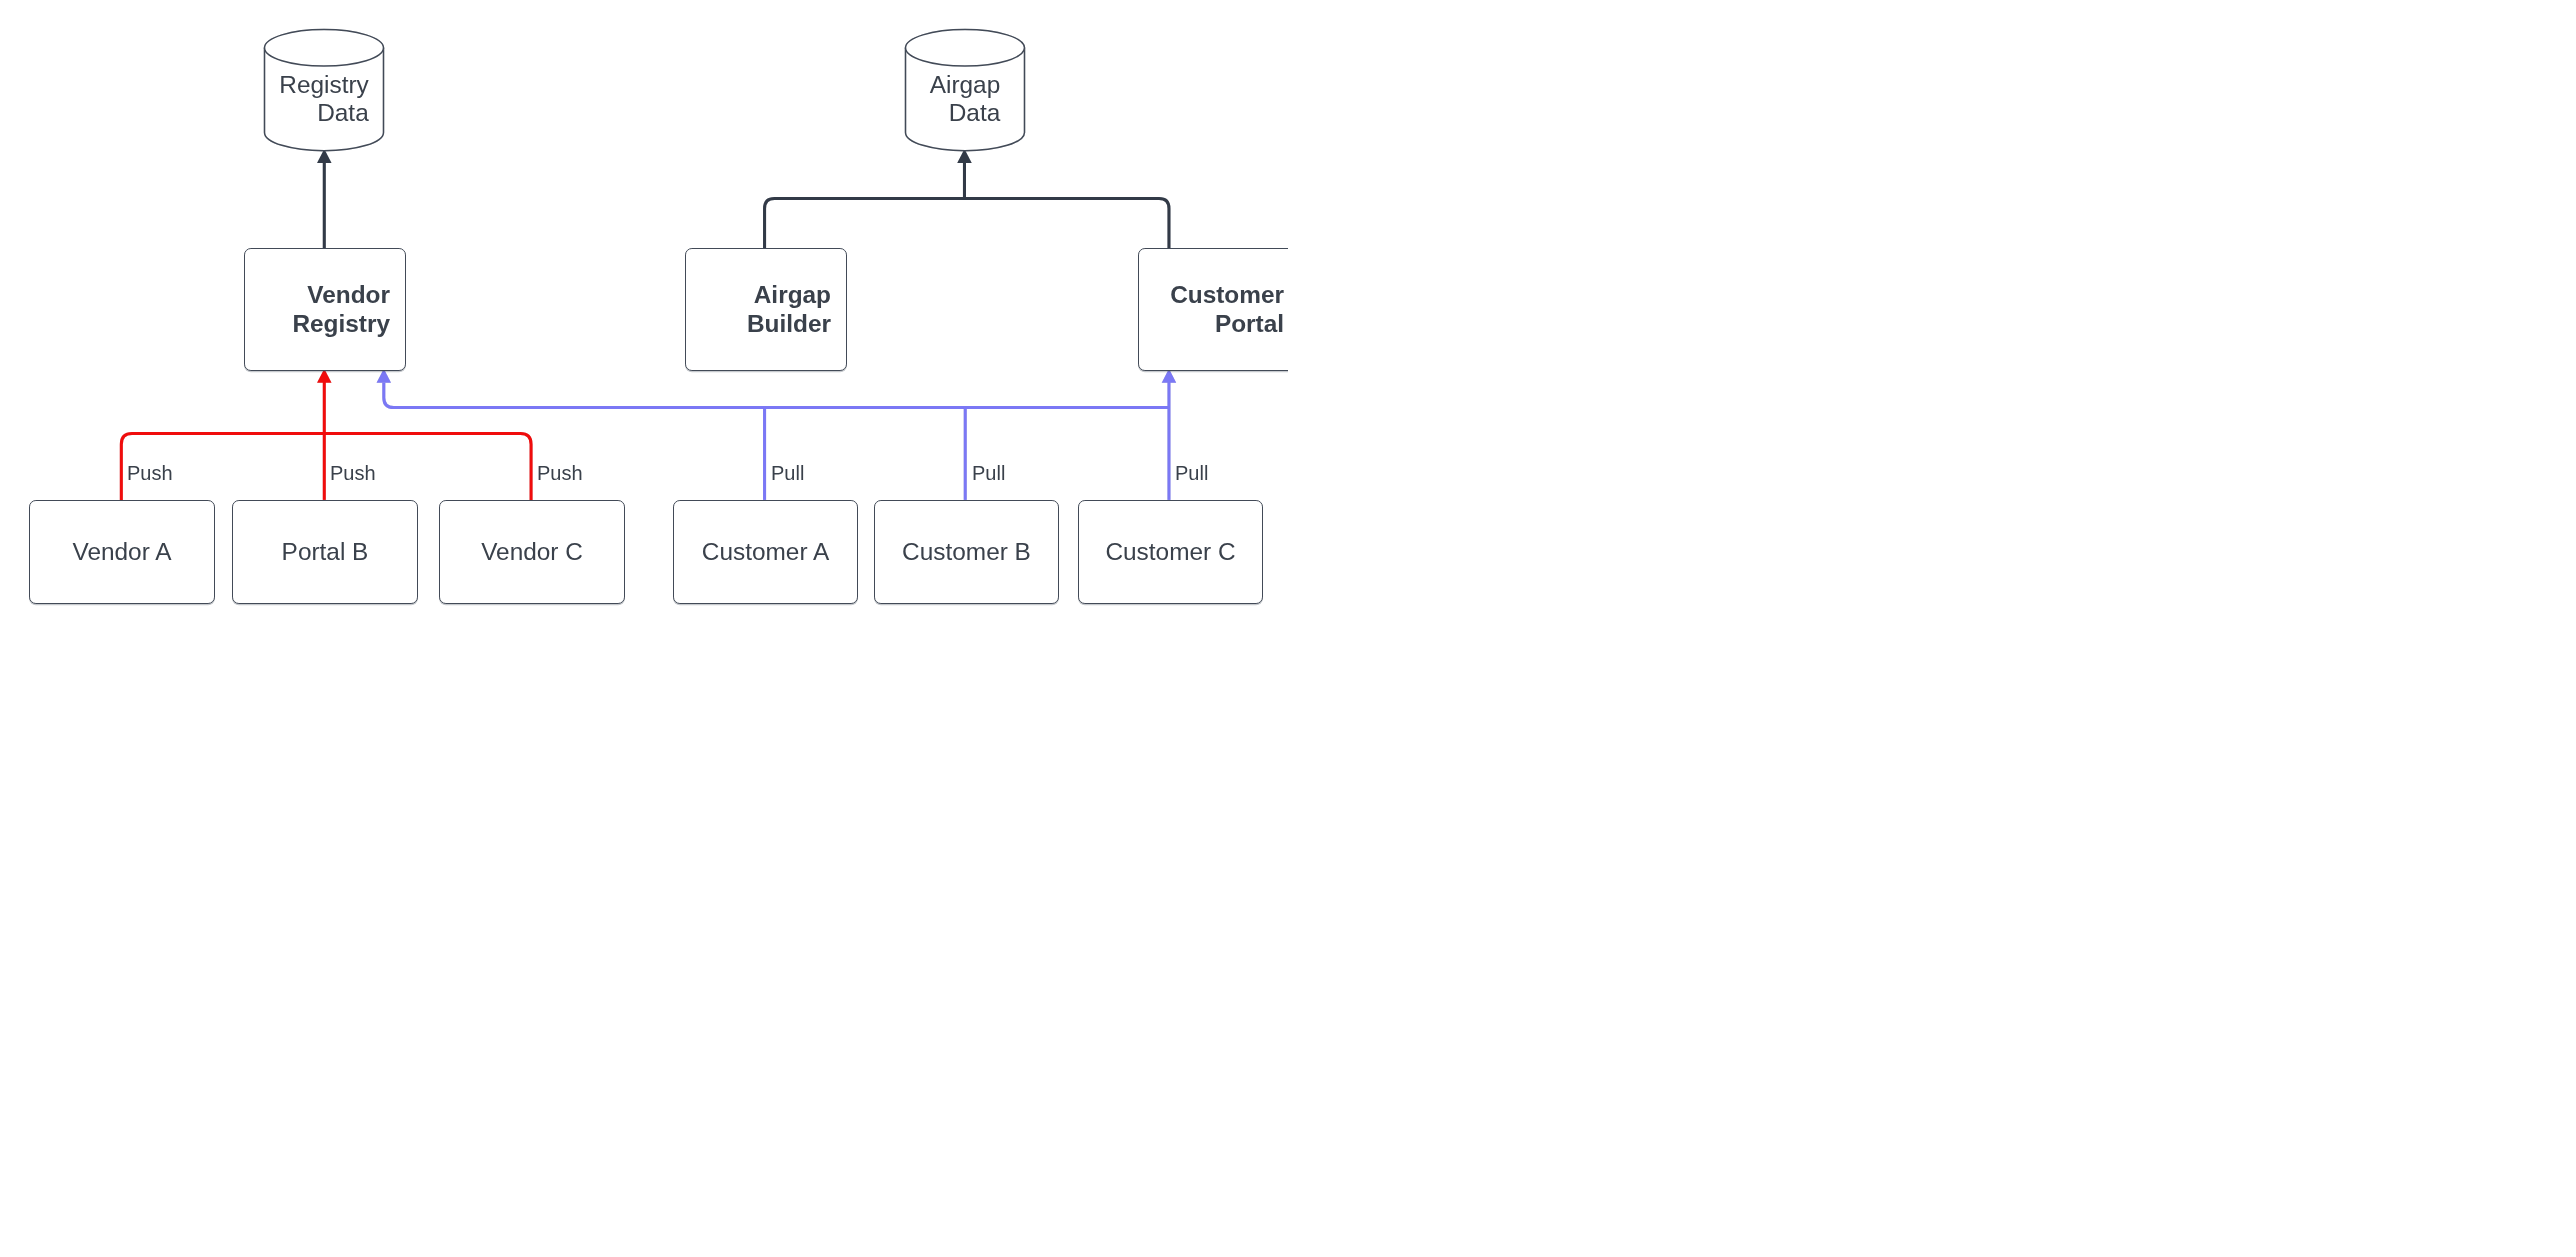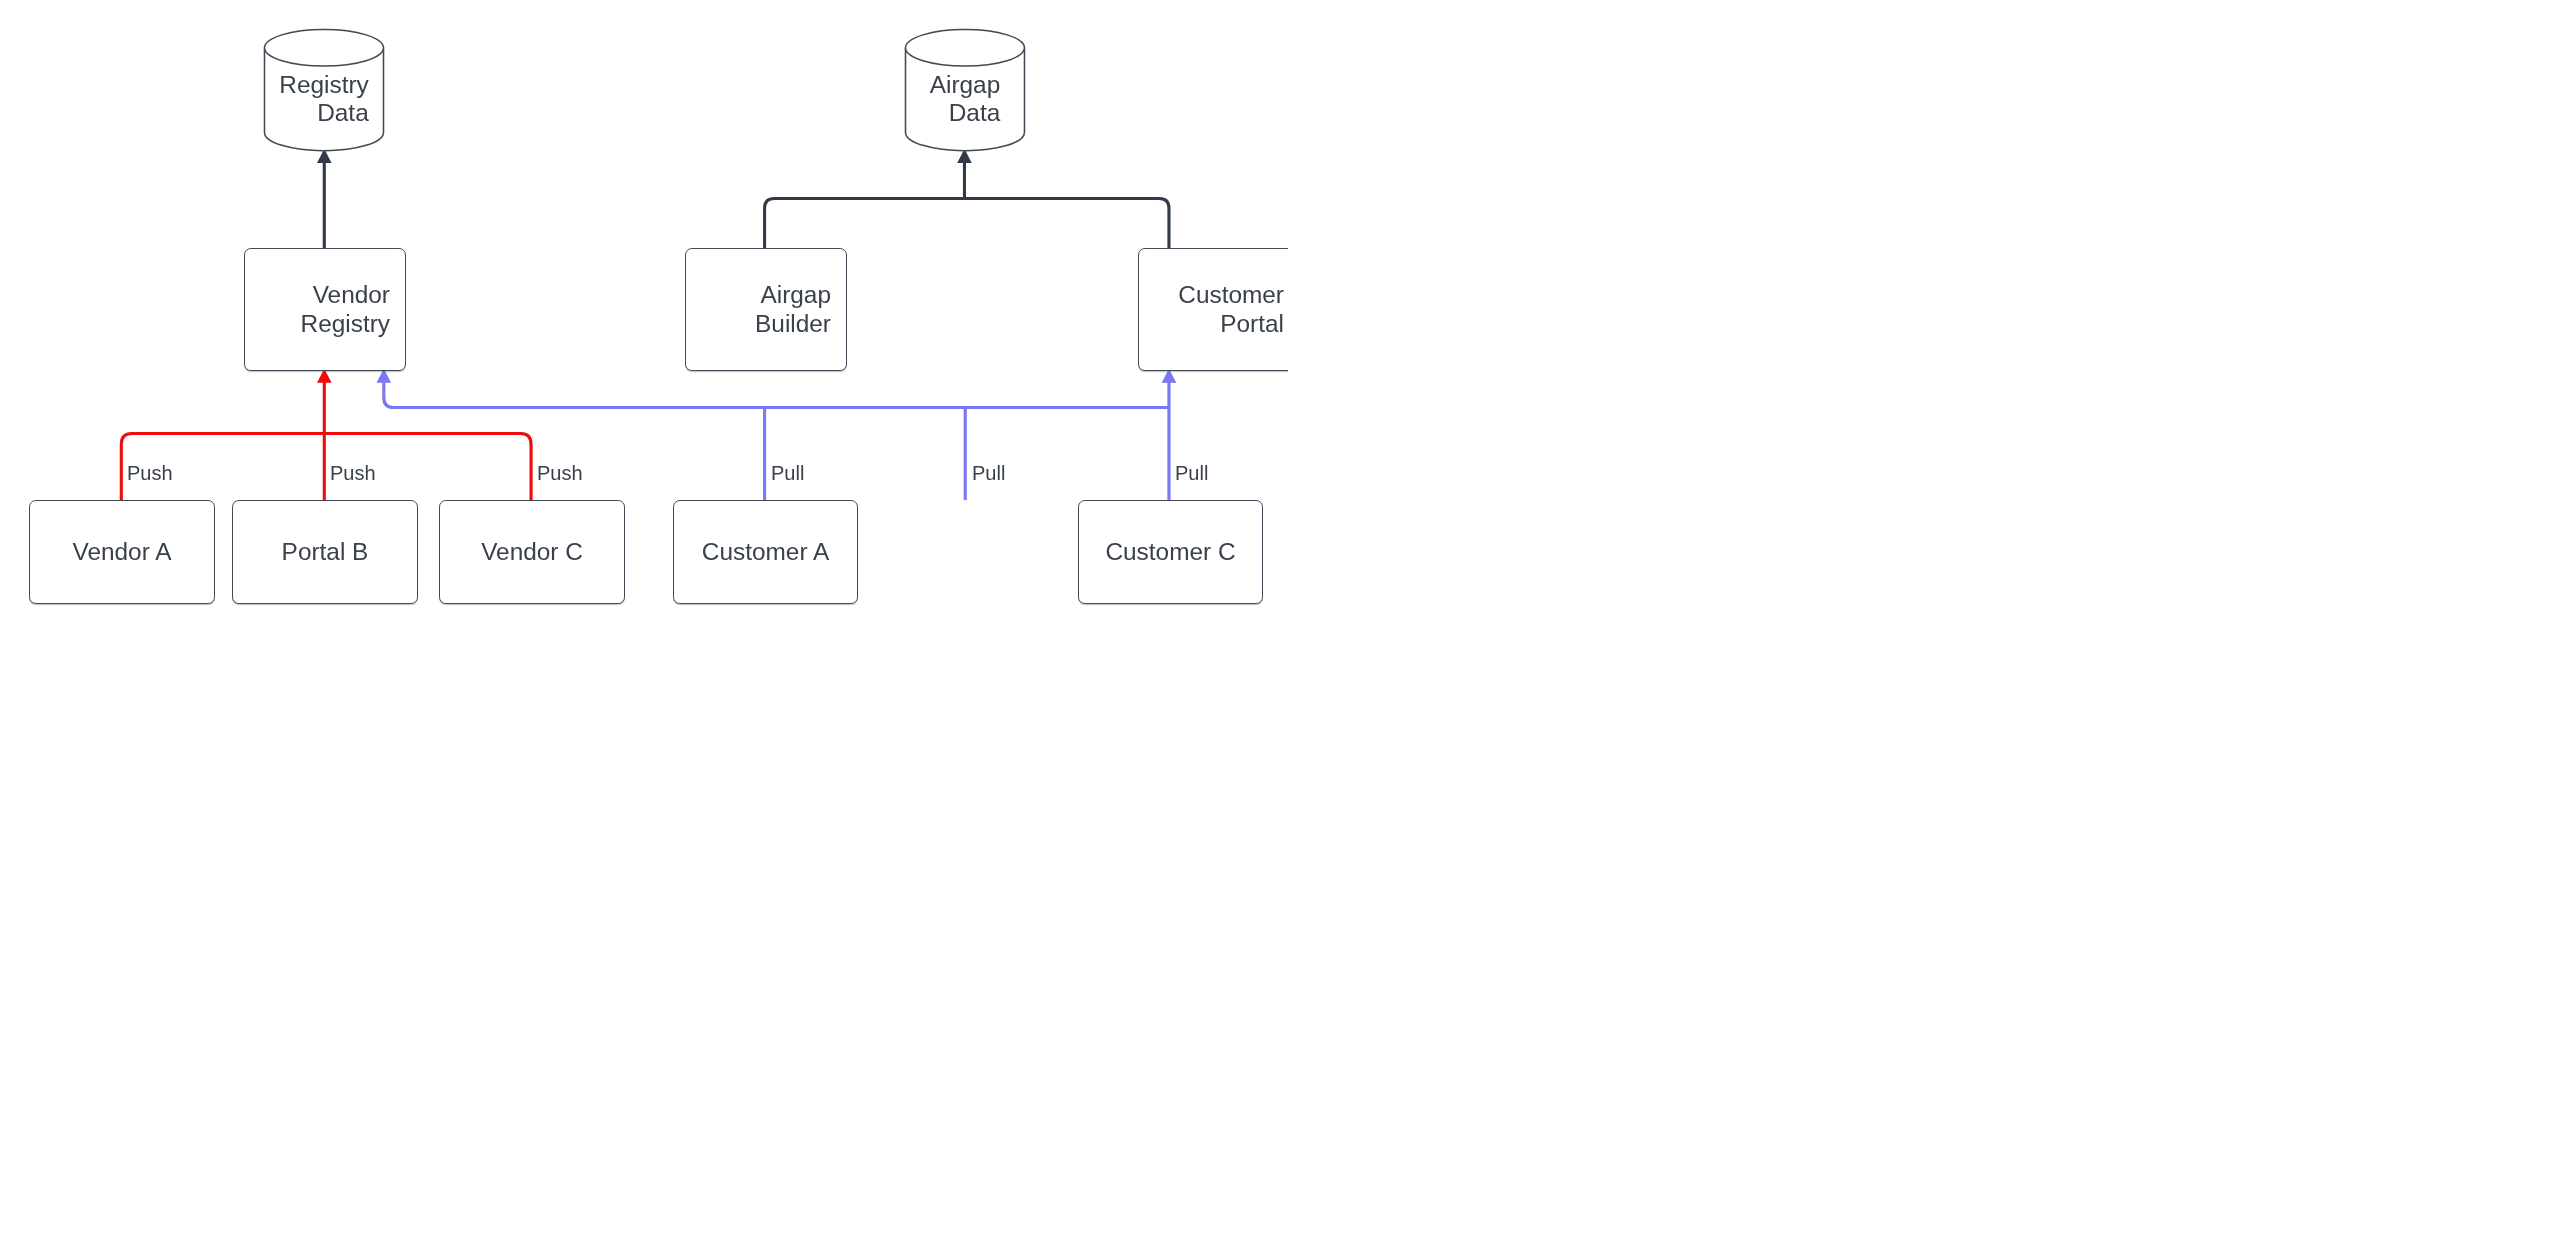--- a/index.html
+++ b/index.html
@@ -32,21 +32,21 @@
     border-radius:6.9px;
     box-shadow:0 1.2px 0.5px rgba(50,60,75,0.28);
   }
   .node.cylinder{background:transparent;}
   .node.cylinder svg{position:absolute;left:0;top:0;width:100%;height:100%;
     filter:drop-shadow(0 0.9px 0.4px rgba(50,60,75,0.25));}
   .node.cylinder .node-label{
     position:absolute;left:50%;top:57%;transform:translate(-50%,-50%);
     max-width:99px;
   }
-  .node.mid .node-label{max-width:130px;}
+  .node.mid .node-label{max-width:130px;font-weight:bold;}
   .node-label{display:block;}
   .edge-label{
     position:absolute;top:462px;
     font-size:20px;color:#3a414b;white-space:nowrap;
   }
 </style>
 </head>
 <body>
 
 <div class="canvas">
@@ -105,20 +105,23 @@
   </div>
   <div class="node box" style="left:232px;top:500px;width:184px;height:102px">
     <span class="node-label">Portal B</span>
   </div>
   <div class="node box" style="left:673px;top:500px;width:183px;height:102px">
     <span class="node-label">Customer A</span>
   </div>
   <div class="node box" style="left:439px;top:500px;width:184px;height:102px">
     <span class="node-label">Vendor C</span>
   </div>
+  <div class="node box" style="left:874px;top:500px;width:183px;height:102px">
+    <span class="node-label">Customer B</span>
+  </div>
   <div class="node box" style="left:1078px;top:500px;width:183px;height:102px">
     <span class="node-label">Customer C</span>
   </div>
 
   <span class="edge-label" style="left:127px">Push</span>
   <span class="edge-label" style="left:330px">Push</span>
   <span class="edge-label" style="left:537px">Push</span>
   <span class="edge-label" style="left:771px">Pull</span>
   <span class="edge-label" style="left:972px">Pull</span>
   <span class="edge-label" style="left:1175px">Pull</span>

